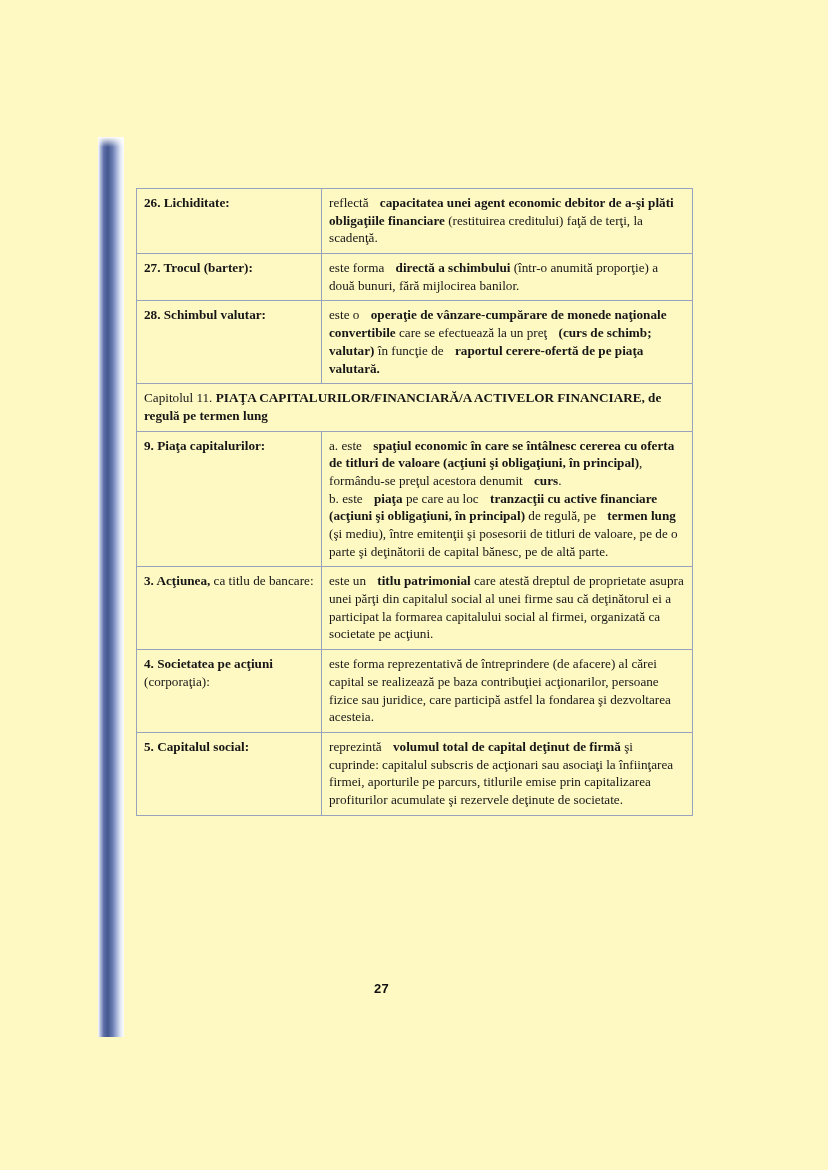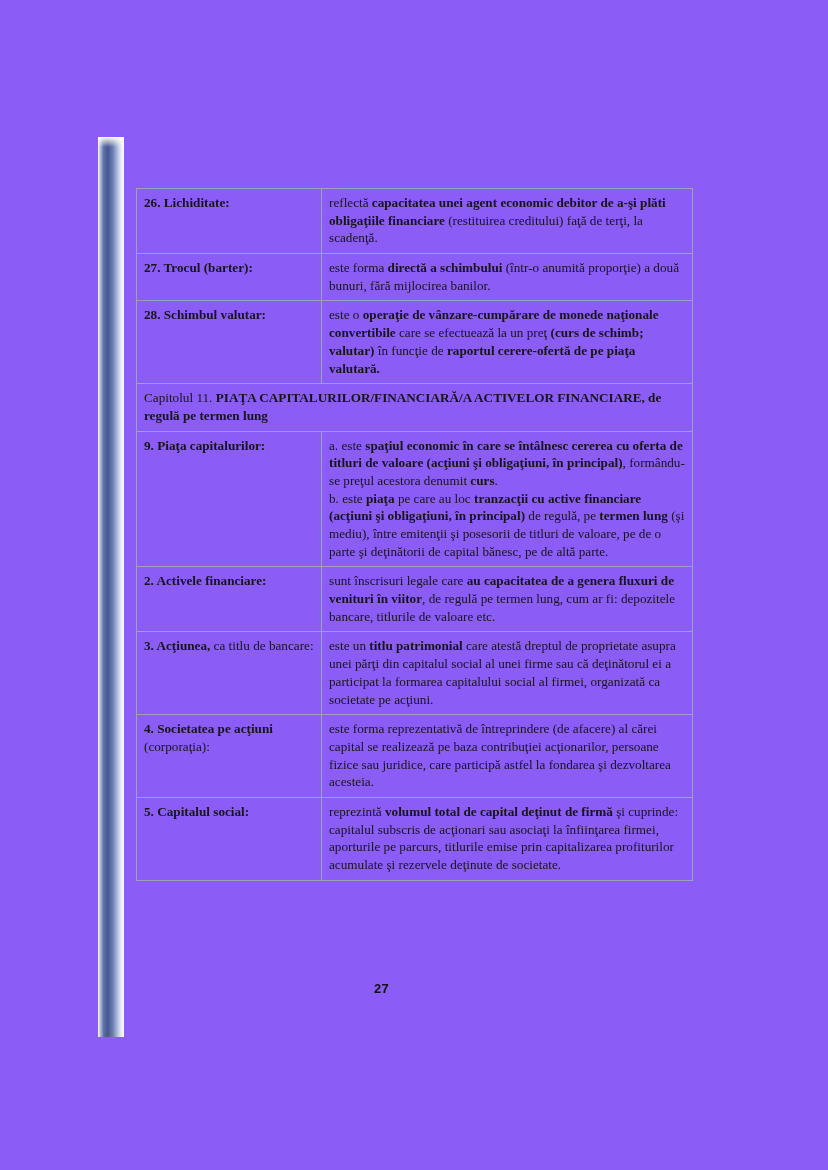--- a/index.html
+++ b/index.html
@@ -13,21 +13,21 @@
     font-family: "Liberation Serif", "DejaVu Serif", serif;
     overflow: hidden;
     position: relative;
   }
 
   
   #page-sheet {
     position: absolute;
     left: 0; top: 0;
     width: 828px; height: 1170px;
-    background: #8b5cf6;
+    background: #fef9c3;
   }
 
   
   #spine-bar {
     position: absolute;
     left: 98px;
     top: 137px;
     width: 26px;
     height: 900px;
     background: linear-gradient(to right,
@@ -69,21 +69,21 @@
     width: 170px;
     font-weight: bold;
   }
   td.def-cell {
     width: 356px;
   }
   td.term-cell .reg,
   td.def-cell .reg {
     font-weight: normal;
   }
-  td.def-cell b { font-weight: bold; }
+  td.def-cell b { font-weight: bold; margin-left: 8px; }
 
   
   td.chapter-cell {
     text-align: left;
     padding: 11px 14px 13px 14px;
     font-size: 13.4px;
     line-height: 1.38;
   }
   td.chapter-cell .chap-label { font-weight: normal; }
   td.chapter-cell .chap-title { font-weight: bold; }
@@ -124,24 +124,20 @@
           <td class="def-cell">este o <b>operaţie de vânzare-cumpărare de monede naţionale convertibile</b> care se efectuează la un preţ <b>(curs de schimb; valutar)</b> în funcţie de <b>raportul cerere-ofertă de pe piaţa valutară.</b></td>
         </tr>
         <tr>
           <td class="chapter-cell" colspan="2"><span class="chap-label">Capitolul 11. </span><span class="chap-title">PIAŢA CAPITALURILOR/FINANCIARĂ/A ACTIVELOR FINANCIARE, de regulă pe termen lung</span></td>
         </tr>
         <tr>
           <td class="term-cell"><span>9. Piaţa capitalurilor:</span><span class="reg"></span></td>
           <td class="def-cell">a. este <b>spaţiul economic în care se întâlnesc cererea cu oferta de titluri de valoare (acţiuni şi obligaţiuni, în principal)</b>, formându-se preţul acestora denumit <b>curs</b>.<br>b. este <b>piaţa</b> pe care au loc <b>tranzacţii cu active financiare (acţiuni şi obligaţiuni, în principal)</b> de regulă, pe <b>termen lung</b> (şi mediu), între emitenţii şi posesorii de titluri de  valoare, pe de o parte  şi deţinătorii de capital bănesc, pe de altă parte.</td>
         </tr>
         <tr>
-          <td class="term-cell"><span>2. Activele financiare:</span><span class="reg"></span></td>
-          <td class="def-cell">sunt înscrisuri legale care <b>au capacitatea de a genera fluxuri de venituri în viitor</b>, de regulă pe termen lung, cum ar fi: depozitele bancare, titlurile de valoare etc.</td>
-        </tr>
-        <tr>
           <td class="term-cell"><span>3. Acţiunea,</span><span class="reg"> ca titlu de bancare:</span></td>
           <td class="def-cell">este un <b>titlu patrimonial</b> care atestă dreptul de proprietate asupra unei părţi din capitalul social al unei firme sau că deţinătorul ei a participat la formarea capitalului social al firmei, organizată ca societate pe acţiuni.</td>
         </tr>
         <tr>
           <td class="term-cell"><span>4. Societatea pe acţiuni</span><span class="reg"> (corporaţia):</span></td>
           <td class="def-cell">este forma reprezentativă de întreprindere (de afacere) al cărei capital se realizează pe baza contribuţiei acţionarilor, persoane fizice sau juridice, care participă astfel la fondarea şi dezvoltarea acesteia.</td>
         </tr>
         <tr>
           <td class="term-cell"><span>5. Capitalul social:</span><span class="reg"></span></td>
           <td class="def-cell">reprezintă <b>volumul total de capital deţinut de firmă</b> şi cuprinde: capitalul subscris de acţionari sau asociaţi la înfiinţarea firmei, aporturile pe parcurs, titlurile emise prin capitalizarea profiturilor acumulate şi rezervele deţinute de societate.</td>

